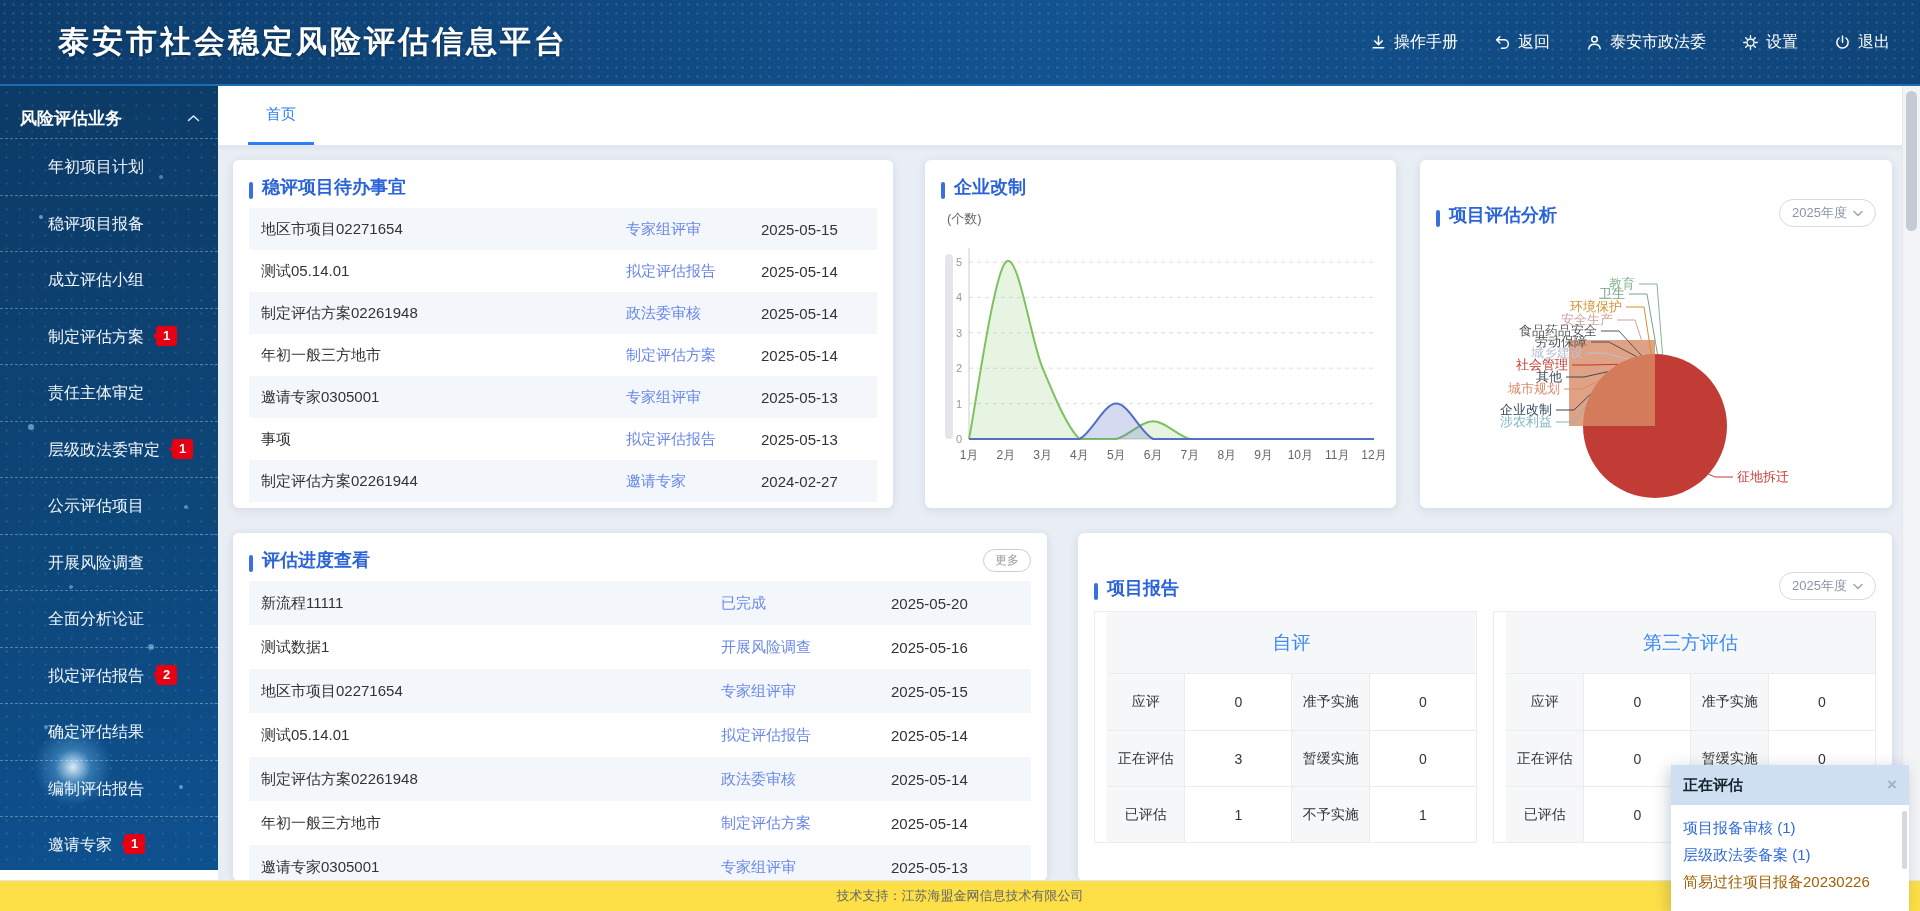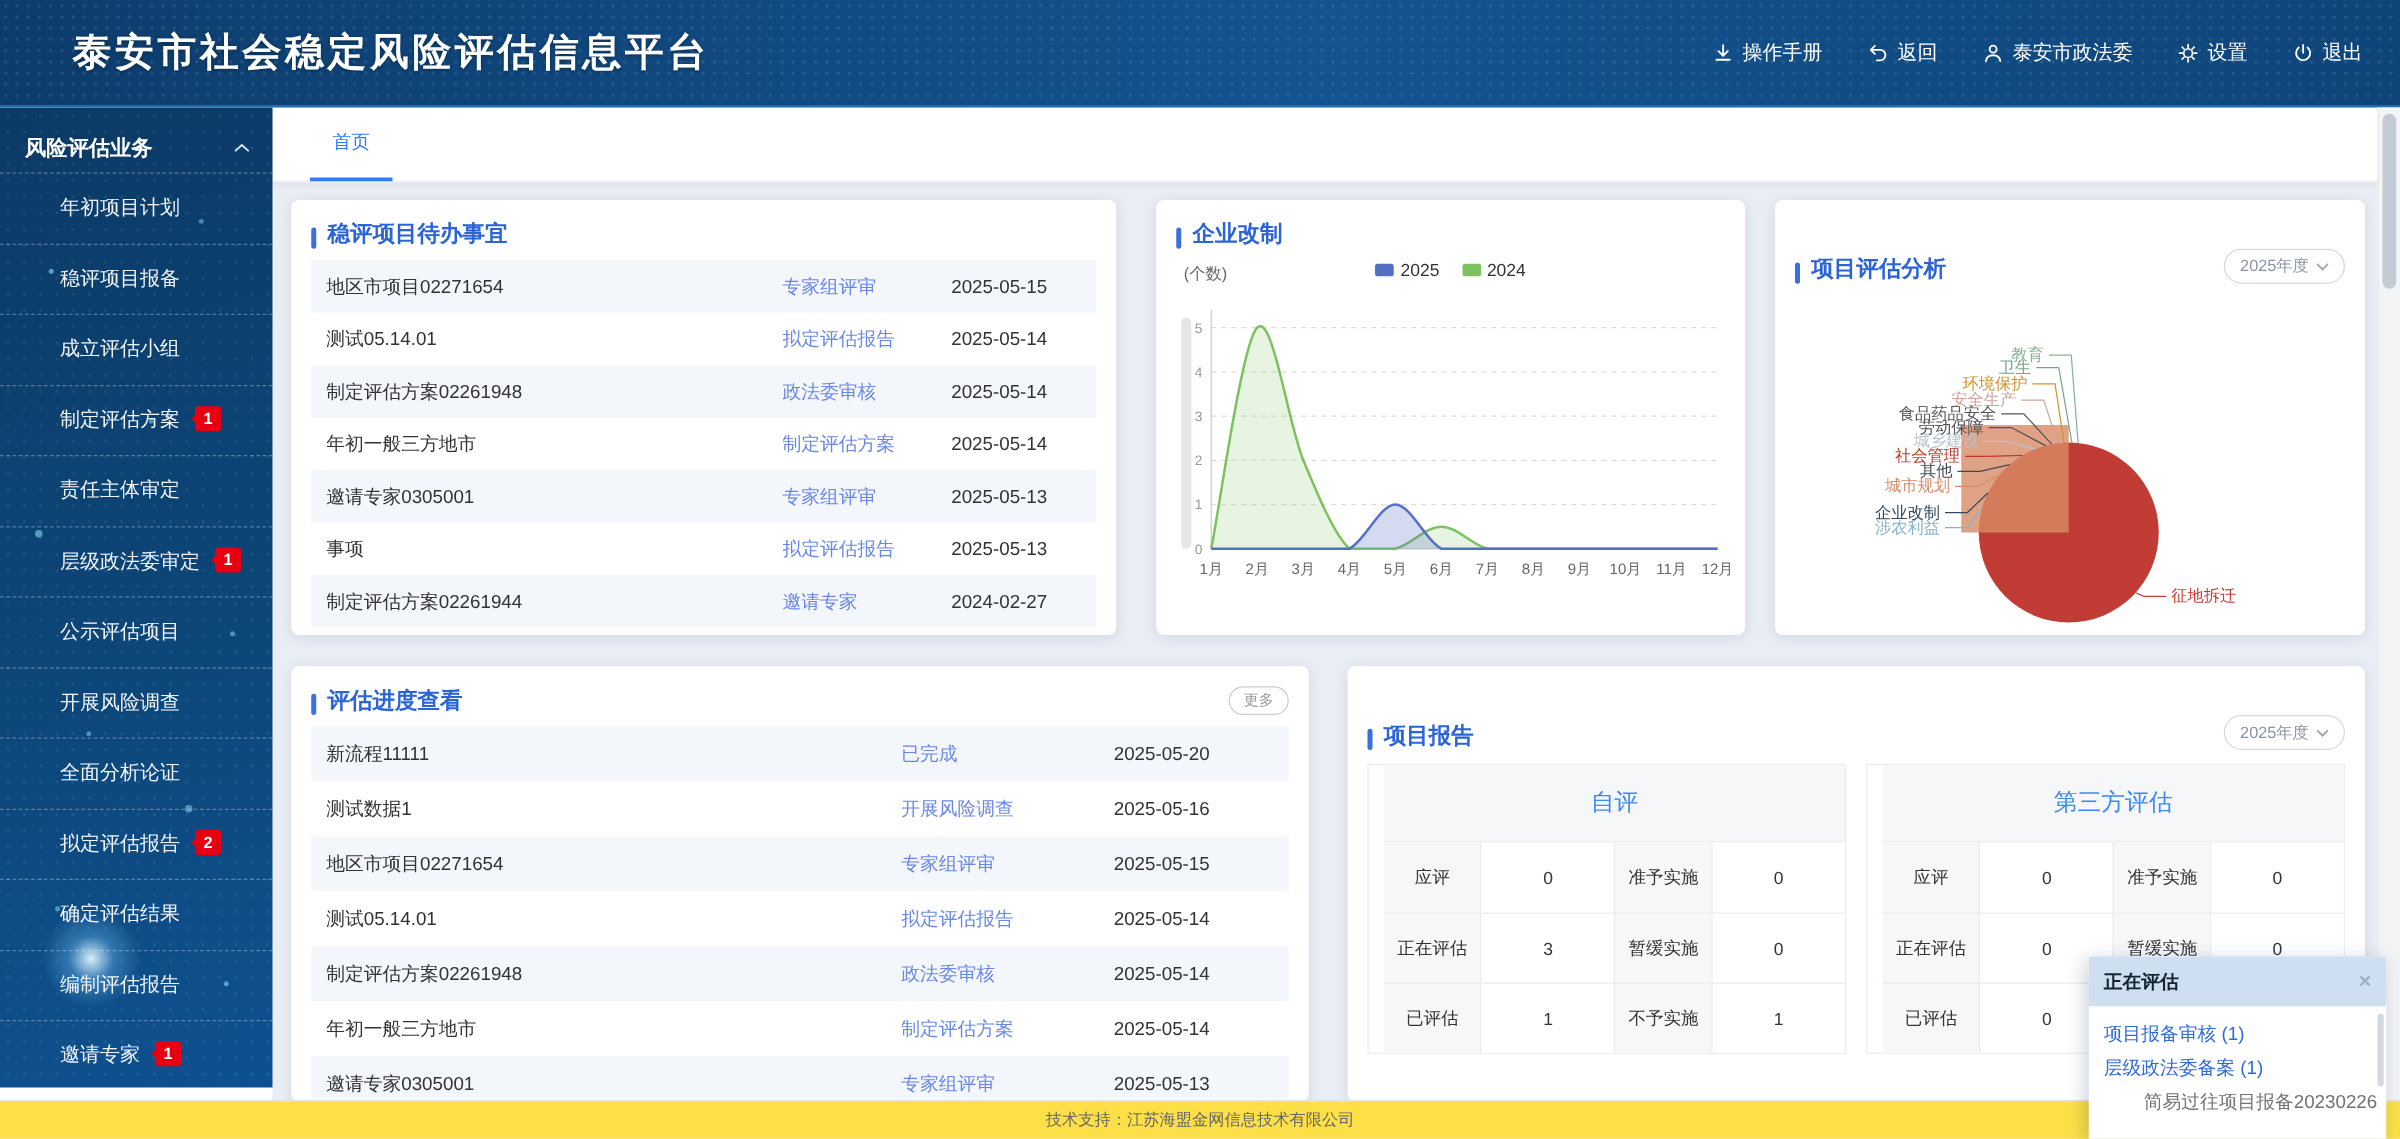--- a/index.html
+++ b/index.html
@@ -101,21 +101,21 @@
     border-top:1px solid #e2e5ea; text-align:center; line-height:30px; color:#666; font-size:13px; z-index:15; }
 
   
   .toast { position:absolute; left:1671px; top:765px; width:238px; height:146px; background:#fff;
     box-shadow:-3px 3px 14px rgba(20,40,80,.22); z-index:60; overflow:hidden; }
   .toast-head { height:40px; background:#cddff0; display:flex; align-items:center; padding:0 12px;
     font-size:15px; font-weight:bold; color:#15232e; }
   .toast-close { margin-left:auto; color:#9fb0c0; font-size:17px; cursor:pointer; }
   .toast-body { padding:9px 12px 0 12px; }
   .toast-body a { display:block; color:#2f6bd8; font-size:15px; line-height:27px; text-decoration:none; cursor:pointer; }
-  .toast-body .plain { color:#737373; font-size:15px; line-height:27px; white-space:nowrap;margin-left:32px; }
+  .toast-body .plain { color:#a16207; font-size:15px; line-height:27px; white-space:nowrap; }
   .toast-scroll { position:absolute; right:2px; top:46px; width:5px; height:58px; background:#d4d9df; border-radius:3px; }
 
   
   .scrollbar { position:absolute; right:0; top:86px; width:18px; height:794px; background:#f3f4f6;
     border-left:1px solid #e7e8ea; z-index:30; }
   .scroll-thumb { position:absolute; left:3px; top:5px; width:11px; height:140px; background:#c5cbd4; border-radius:6px; }
 
   svg text { font-family:"Liberation Sans","DejaVu Sans",sans-serif; }
 </style>
 </head>
@@ -249,31 +249,20 @@
       </div>
   </div>
 
   <div class="card" id="card-count">
     <div class="card-head">
       <span class="tbar"></span>
       <span class="card-title">企业改制</span>
     </div>
     <div class="chart-meta">
       <span class="unit">(个数)</span>
-      <span class="legend">
-
-      <span class="legend-item">
-            <i style="background: rgb(84, 112, 198);"></i>
-            <span>2025</span>
-          </span>
-          <span class="legend-item">
-            <i style="background: rgb(126, 193, 95);"></i>
-            <span>2024</span>
-          </span>
-        </span>
     </div>
     <svg id="area-svg" width="455" height="250" viewBox="0 0 455 250" style="display:block;margin:2px auto 0;">
         <rect x="12" y="20" width="8" height="185" rx="4" fill="#e4e6e9"></rect>
         <text x="29" y="209" text-anchor="end" font-size="11" fill="#999">0</text>
         <line x1="36" y1="169.6" x2="441" y2="169.6" stroke="#ddd" stroke-dasharray="4 4"></line>
         <text x="29" y="173.6" text-anchor="end" font-size="11" fill="#999">1</text>
         <line x1="36" y1="134.2" x2="441" y2="134.2" stroke="#ddd" stroke-dasharray="4 4"></line>
         <text x="29" y="138.2" text-anchor="end" font-size="11" fill="#999">2</text>
         <line x1="36" y1="98.80000000000001" x2="441" y2="98.80000000000001" stroke="#ddd" stroke-dasharray="4 4"></line>
         <text x="29" y="102.80000000000001" text-anchor="end" font-size="11" fill="#999">3</text>

